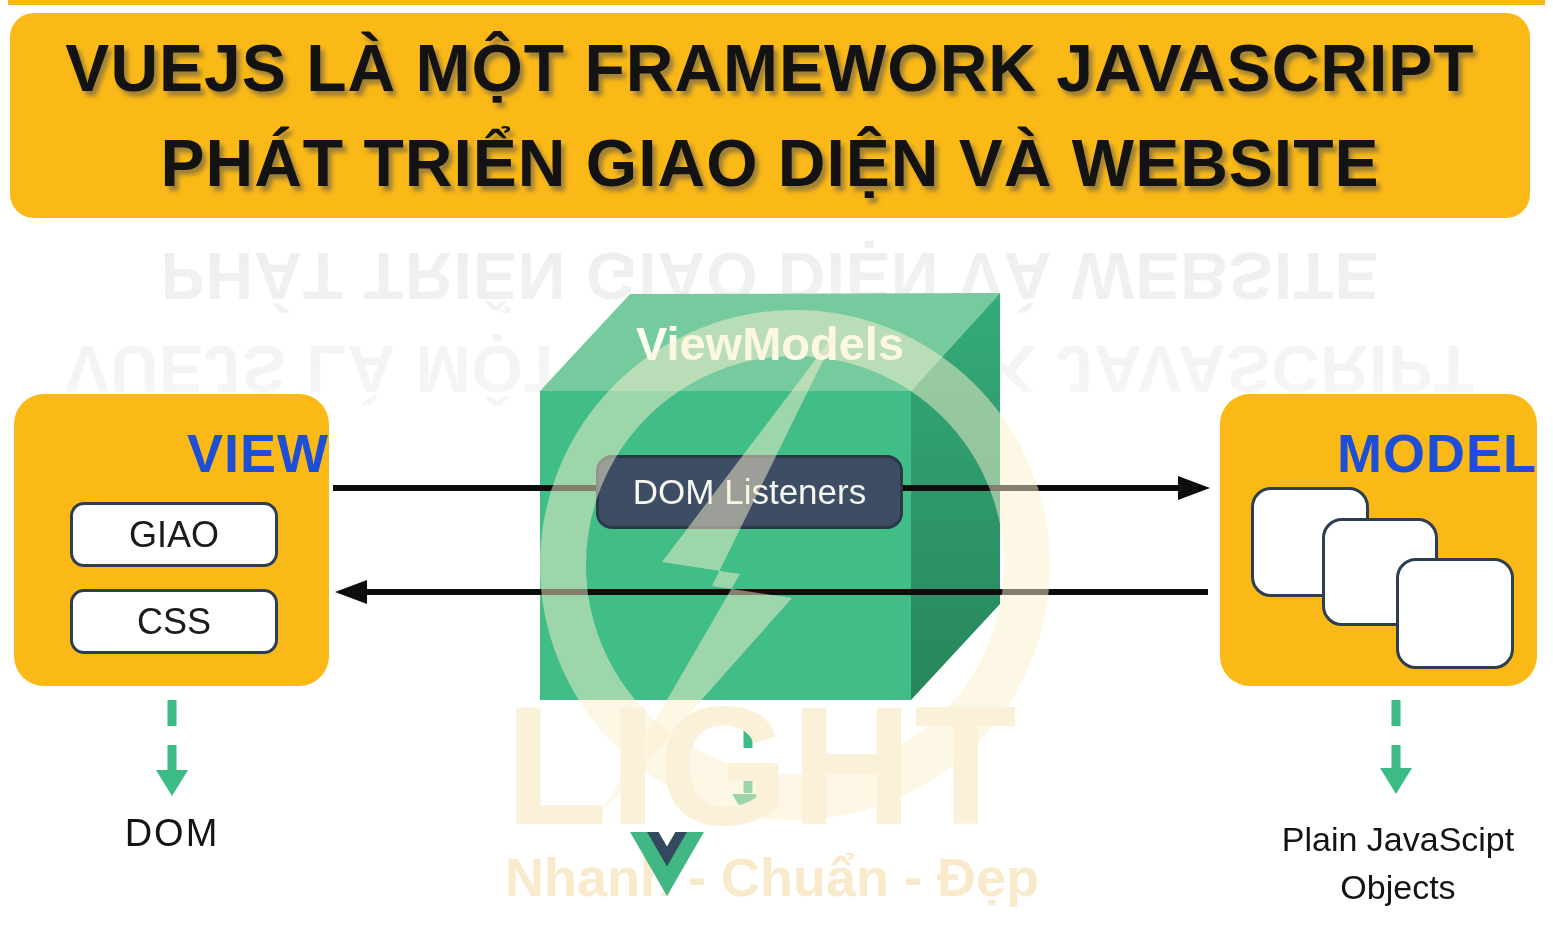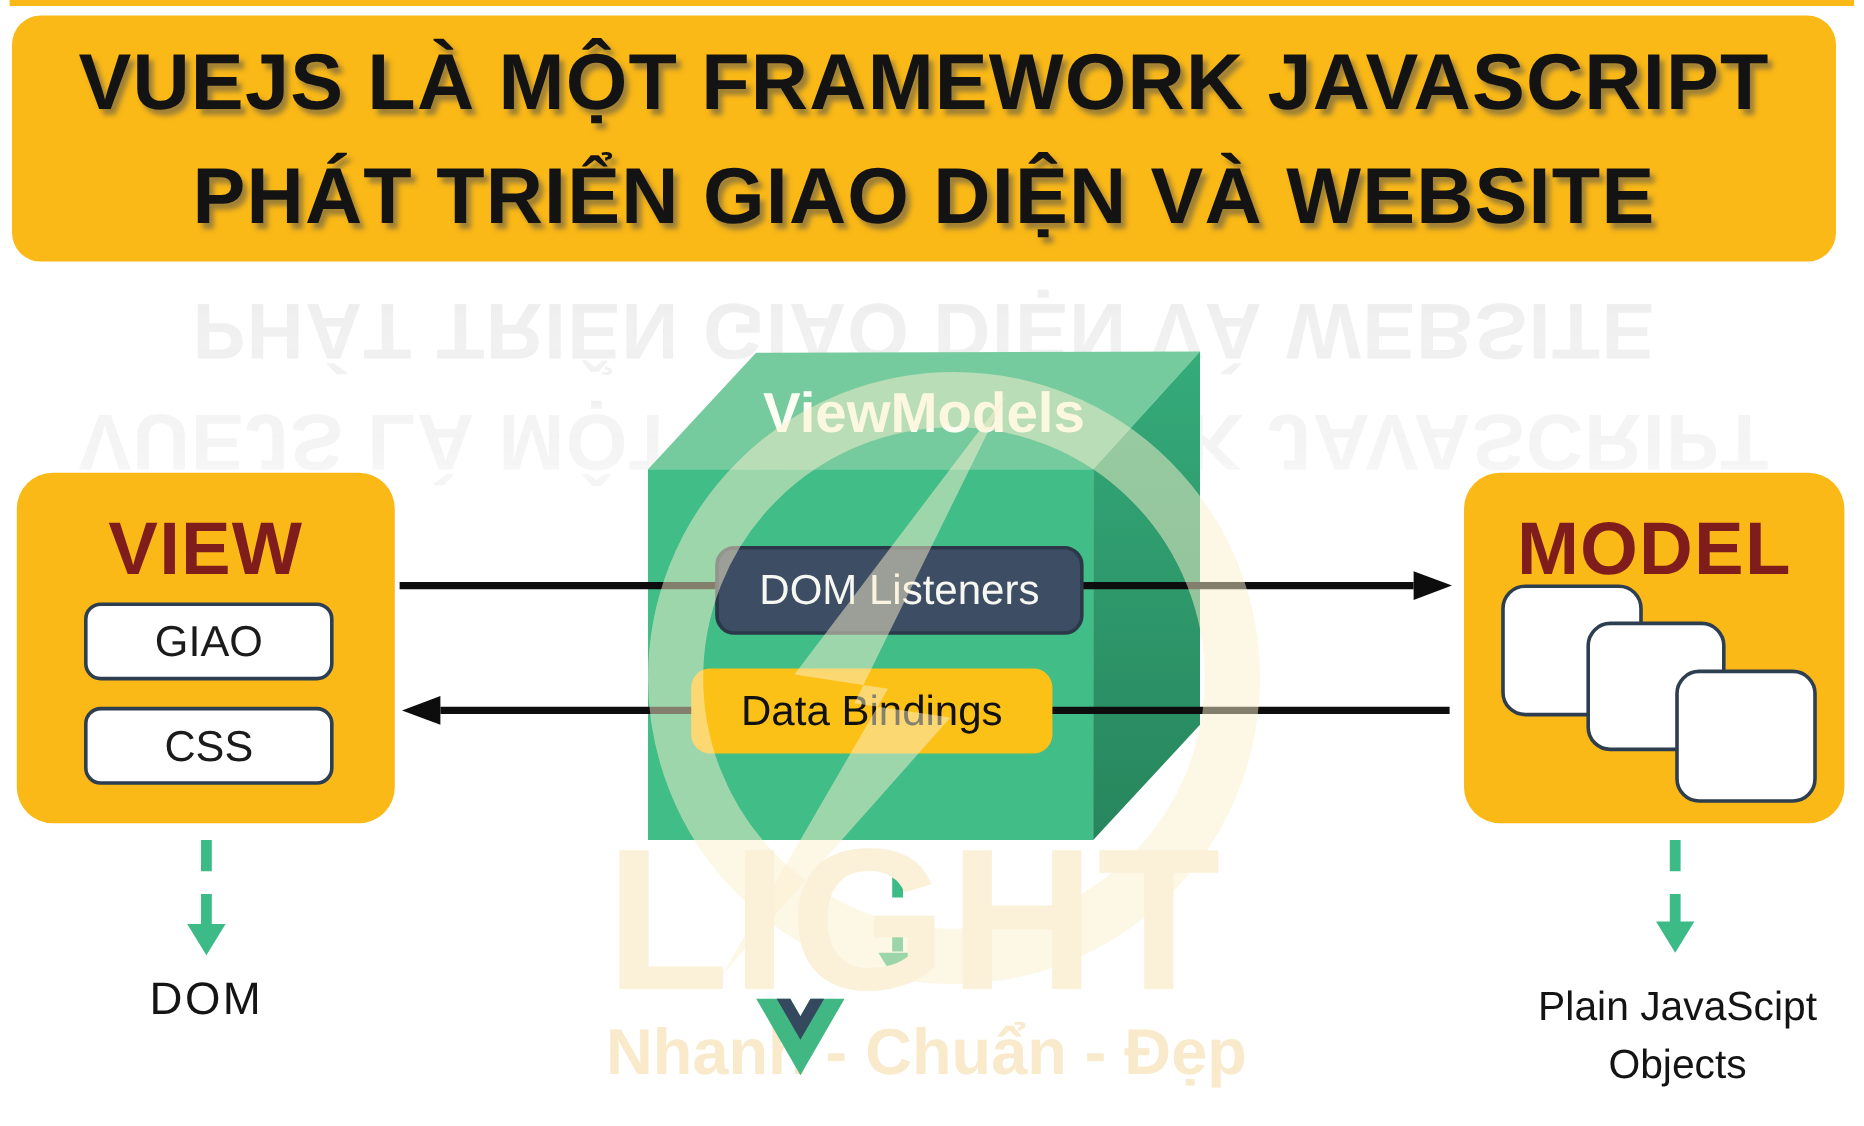--- a/index.html
+++ b/index.html
@@ -43,22 +43,22 @@
   .pill{z-index:30;display:flex;align-items:center;justify-content:center;border-radius:16px;}
   #dom-listeners{left:576px;top:455px;width:301px;height:68px;background:var(--navy);
                  border:3px solid var(--navy-border);color:#F7F7F2;font-size:35px;margin-left:20px;}
   #data-bindings{left:576px;top:557px;width:301px;height:71px;background:var(--data-yellow);
                  color:#111;font-size:35px;}
 
   
   .big-box{background:var(--yellow);border-radius:30px;z-index:30;}
   #view-box{left:14px;top:394px;width:315px;height:292px;}
   #model-box{left:1220px;top:394px;width:317px;height:292px;}
-  .box-title{position:absolute;left:0;width:100%;top:28px;text-align:center;font-size:62px;
-             font-weight:900;color:#7f1d1d;letter-spacing:1px;}
+  .box-title{position:absolute;left:0;width:100%;top:28px;text-align:right;font-size:54px;
+             font-weight:900;color:#1d4ed8;letter-spacing:1px;}
   .chip{position:absolute;background:#fff;border:3px solid var(--card-border);border-radius:14px;
         display:flex;align-items:center;justify-content:center;font-size:36px;color:#1b1b1b;}
   #chip-html{left:56px;top:108px;width:202px;height:59px;}
   #chip-css{left:56px;top:195px;width:202px;height:59px;}
   .obj-card{position:absolute;background:#fff;border:3px solid var(--card-border);border-radius:20px;}
   #card-1{left:31px;top:93px;width:112px;height:104px;}
   #card-2{left:102px;top:124px;width:110px;height:102px;}
   #card-3{left:176px;top:164px;width:112px;height:105px;}
 
   
@@ -128,23 +128,20 @@
       <line class="teal-line" x1="1396" y1="700" x2="1396" y2="770"></line>
       <polygon class="teal-head" points="1380,768 1412,768 1396,794"></polygon>
     </g>
   </svg>
 
   <div id="viewmodels-title" class="abs" data-bind="viewmodel.title">ViewModels</div>
 
   <div id="dom-listeners" class="abs pill">
     <span data-bind="viewmodel.dom_listeners">DOM Listeners</span>
   </div>
-  <div id="data-bindings" class="abs pill">
-    <span data-bind="viewmodel.data_bindings">Data Bindings</span>
-  </div>
 
   <div id="view-box" class="abs big-box">
     <div class="box-title" data-bind="view.title">VIEW</div>
     <div id="chip-html" class="chip">
       <span data-bind="view.items.0">GIAO</span>
     </div>
     <div id="chip-css" class="chip">
       <span data-bind="view.items.1">CSS</span>
     </div>
   </div>

